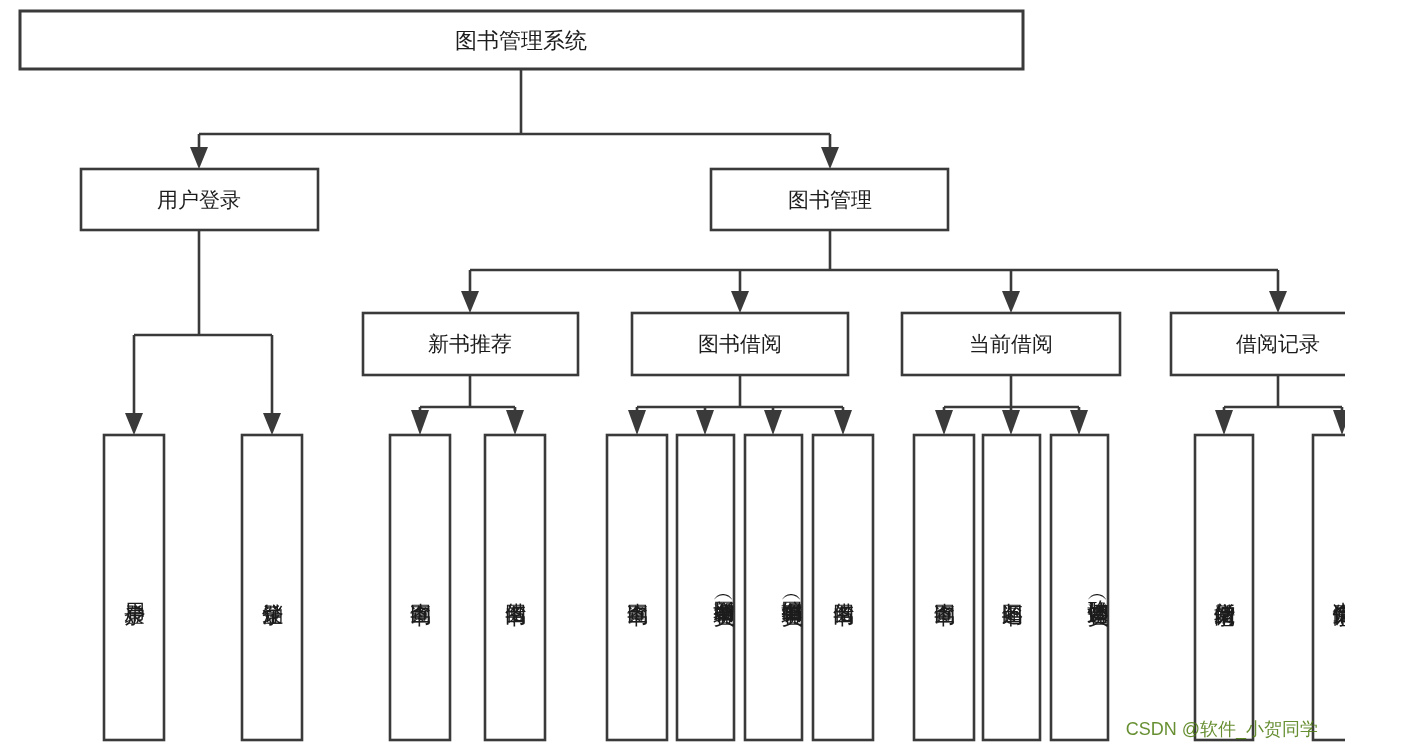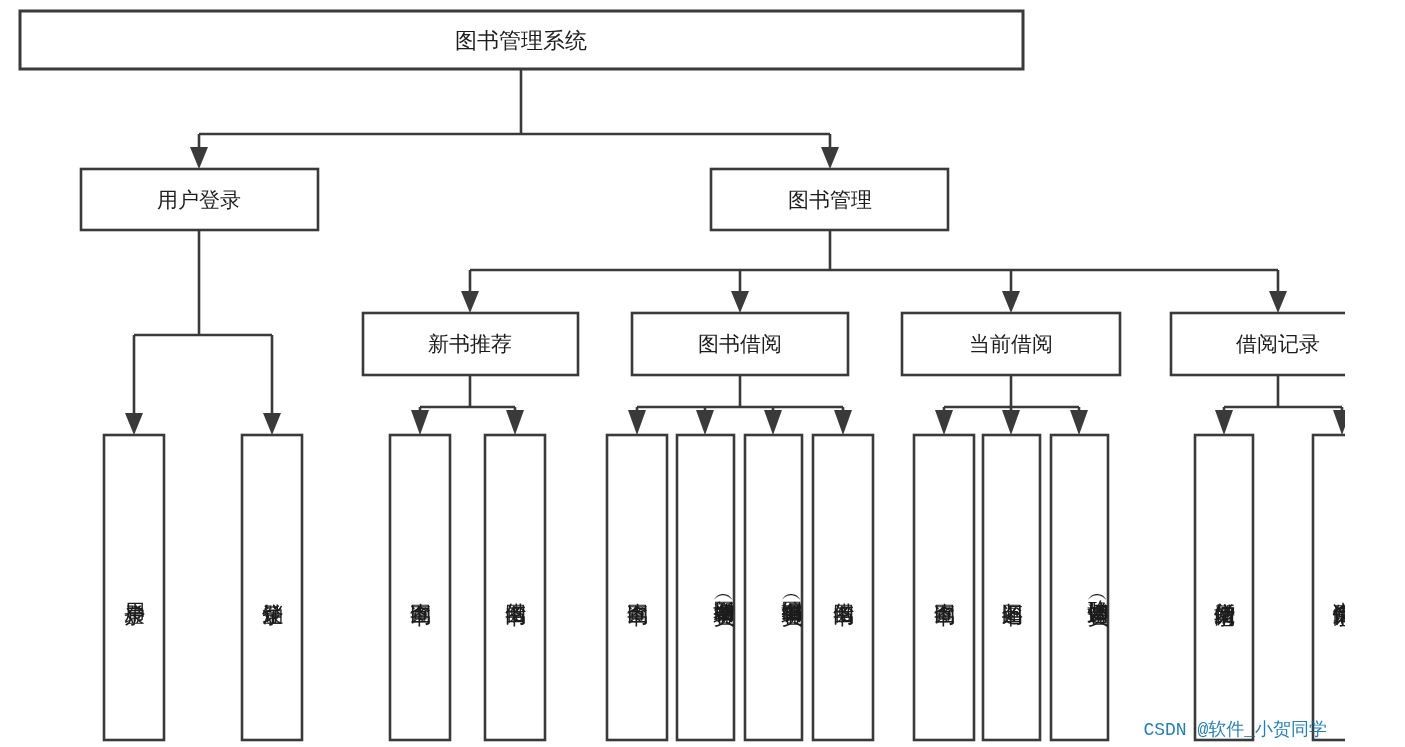--- a/index.html
+++ b/index.html
@@ -64,25 +64,25 @@
     letter-spacing: 1px;
     display: flex;
     align-items: center;
     justify-content: center;
     text-align: center;
     white-space: nowrap;
     pointer-events: none;
   }
   .watermark {
     position: absolute;
-    right: 18px;
+    right: 27px;
     bottom: 6px;
-    font-family: Liberation Mono, monospace;
+    font-family: Liberation Sans, sans-serif;
     font-size: 18px;
-    color: #0369a1;
+    color: #4d7c0f;
     opacity: 0.85;
     white-space: nowrap;
   }
 </style>
 </head>
 <body>
 
 <div id="diagram-root">
 
   <svg id="chart-svg" viewBox="0 0 1405 747">

